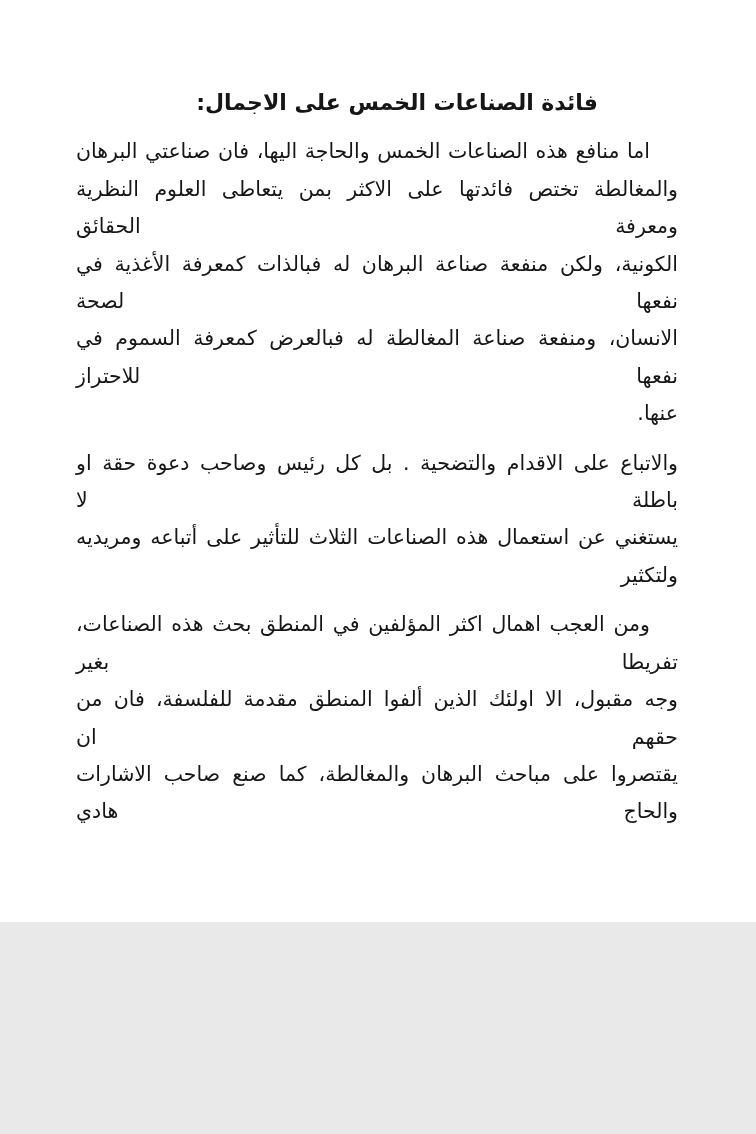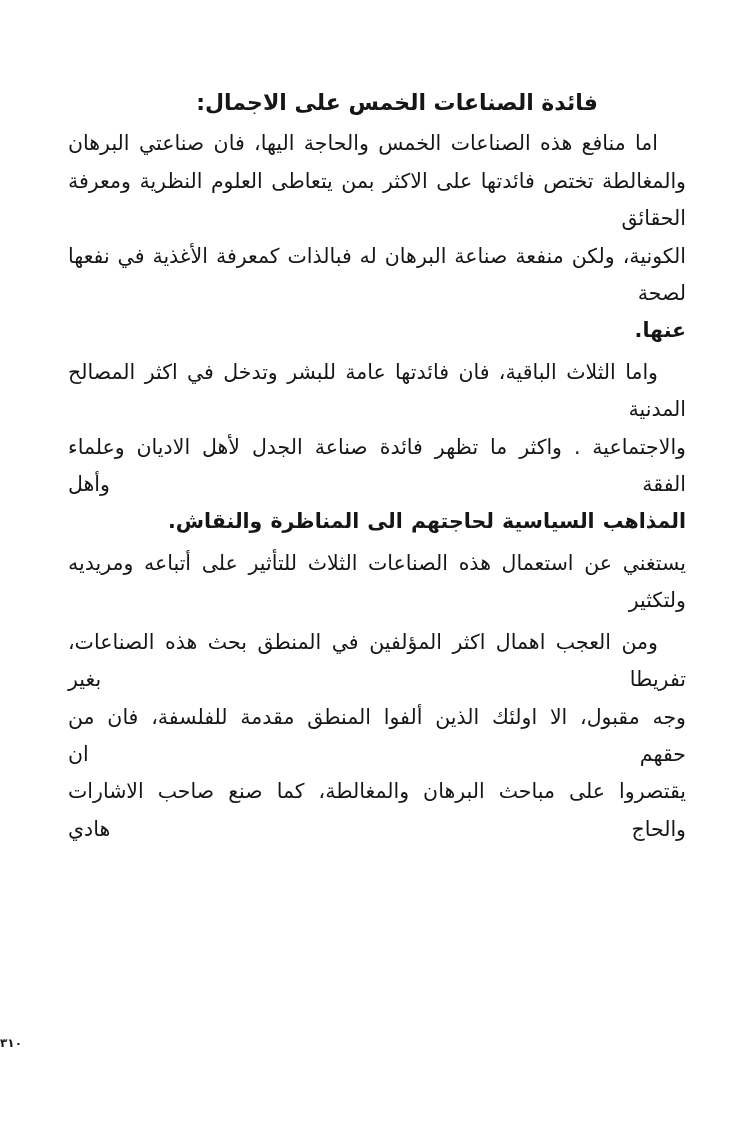--- a/index.html
+++ b/index.html
@@ -3,21 +3,21 @@
 <meta charset="utf-8">
 <style>
   html, body {
     margin: 0;
     padding: 0;
     background: #e9e9e9;
   }
   .page {
     position: relative;
     width: 756px;
-    height: 1134px;
+    height: 922px;
     margin: 0 auto;
     background: #ffffff;
     overflow: hidden;
     font-family: "DejaVu Sans", sans-serif;
     color: #161616;
     direction: rtl;
   }
   .textblock {
     position: absolute;
     top: 84px;
@@ -29,30 +29,29 @@
     -webkit-font-smoothing: antialiased;
   }
   .heading {
     font-weight: bold;
     font-size: 22px;
     text-align: right;
     margin: 0 92px 1px 0;
     white-space: nowrap;
   }
   .para {
-    margin: 4px;
+    margin: 12px;
   }
   .line {
     text-align: justify;
     text-align-last: justify;
     word-spacing: 1px;
   }
   .line.last {
     text-align-last: start;
-    font-weight: bold;
   }
   .line.first {
     text-indent: 28px;
   }
   .line.bold {
     font-weight: normal;
   }
   .page-number {
     position: absolute;
     top: 1036px;
@@ -70,30 +69,27 @@
 
 <div class="page">
   <div class="textblock">
 
     <div class="heading">فائدة الصناعات الخمس على الاجمال:</div>
 
     <div class="para">
       <div class="line first">اما منافع هذه الصناعات الخمس والحاجة اليها، فان صناعتي البرهان</div>
       <div class="line bold">والمغالطة تختص فائدتها على الاكثر بمن يتعاطى العلوم النظرية ومعرفة الحقائق</div>
       <div class="line">الكونية، ولكن منفعة صناعة البرهان له فبالذات كمعرفة الأغذية في نفعها لصحة</div>
+      <div class="line">الانسان، ومنفعة صناعة المغالطة له فبالعرض كمعرفة السموم في نفعها للاحتراز</div>
       <div class="line last">عنها.</div>
     </div>
 
-    <div class="para">
-      <div class="line first">واما الثلاث الباقية، فان فائدتها عامة للبشر وتدخل في اكثر المصالح المدنية</div>
-      <div class="line">والاجتماعية . واكثر ما تظهر فائدة صناعة الجدل لأهل الاديان وعلماء الفقة وأهل</div>
-      <div class="line last">المذاهب السياسية لحاجتهم الى المناظرة والنقاش.</div>
-    </div>
 
     <div class="para">
+      <div class="line">والاتباع على الاقدام والتضحية . بل كل رئيس وصاحب دعوة حقة او باطلة لا</div>
       <div class="line">يستغني عن استعمال هذه الصناعات الثلاث للتأثير على أتباعه ومريديه ولتكثير</div>
     </div>
 
     <div class="para">
       <div class="line first">ومن العجب اهمال اكثر المؤلفين في المنطق بحث هذه الصناعات، تفريطا بغير</div>
       <div class="line">وجه مقبول، الا اولئك الذين ألفوا المنطق مقدمة للفلسفة، فان من حقهم ان</div>
       <div class="line">يقتصروا على مباحث البرهان والمغالطة، كما صنع صاحب الاشارات والحاج هادي</div>
 
     </div>
 

